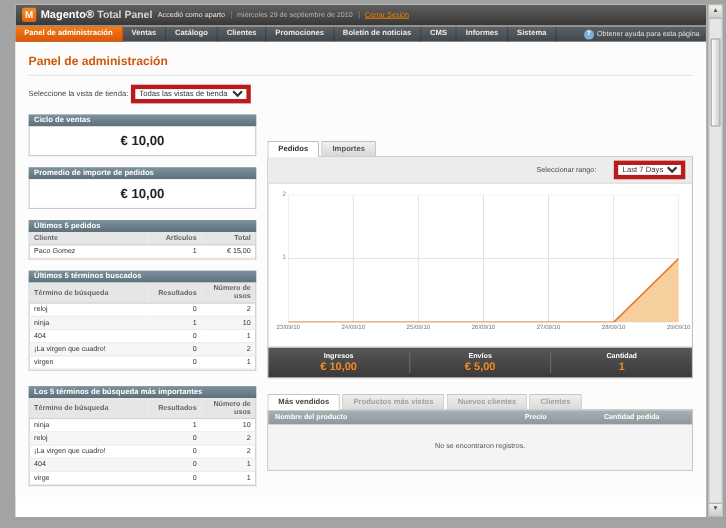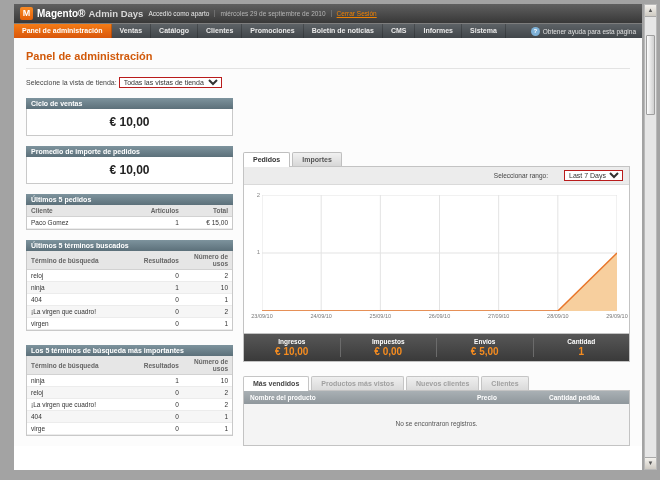--- a/index.html
+++ b/index.html
@@ -40,24 +40,24 @@
   .help-ico { width:9px; height:9px; border-radius:50%; background:#7db0d6; color:#fff;
               font-size:6px; font-weight:bold; text-align:center; line-height:9px;
               margin-right:3px; flex:none; }
 
   
   .content { padding:6px 12px 0 12px; background:#fcfcfc; }
   .page-title { color:#d1590a; font-size:11px; font-weight:bold;
                 padding:6px 0 6px 0; border-bottom:1px solid #e3e3e3; }
   .store-switcher { margin:8px 0 10px 0; font-size:7px; color:#444; }
   .store-switcher select, .range-bar select {
-      font-size:7px; border:1px solid #b91c1c; background:#fff; color:#333;
+      font-size:7px; border:4px solid #b91c1c; background:#fff; color:#333;
       font-family:"Liberation Sans", sans-serif; }
 
-  .dashboard { display:flex; gap:10px; align-items:flex-end; }
+  .dashboard { display:flex; gap:10px; align-items:center; }
   .col-left { width:207px; flex:none; }
   .col-main { flex:1; min-width:0; }
 
   
   .panel { margin-bottom:10px; }
   .panel.gap-top { margin-top:14px; }
   .panel-head { background:linear-gradient(#7d939d,#5c707a); color:#fff;
                 font-size:7px; font-weight:bold; padding:2px 5px; }
   .panel-body { border:1px solid #c9c9c9; border-top:none; background:#fff; }
   .panel-value { text-align:center; font-size:12px; font-weight:bold; color:#222;
@@ -127,21 +127,21 @@
 </style>
 </head>
 <body>
 
 <div class="viewport">
   <div class="page">
 
     <div class="admin-header">
       <span class="logo">M</span>
       <span class="brand">Magento®</span>
-      <span class="app-title">Admin Days</span>
+      <span class="app-title">Total Panel</span>
       <span class="header-right">
         <span class="who">Accedió como aparto</span>
         <span class="hdate">miércoles 29 de septiembre de 2010</span>
         <span class="logout">Cerrar Sesión</span>
       </span>
     </div>
 
     <div class="admin-nav">
       <ul>
         <li class="active">Panel de administración</li>
@@ -341,24 +341,20 @@
                 </div>
               </div>
             </div>
 
             <div class="stats-bar">
               <div class="stat">
                 <div class="stat-label">Ingresos</div>
                 <div class="stat-value">€ 10,00</div>
               </div>
               <div class="stat">
-                <div class="stat-label">Impuestos</div>
-                <div class="stat-value">€ 0,00</div>
-              </div>
-              <div class="stat">
                 <div class="stat-label">Envíos</div>
                 <div class="stat-value">€ 5,00</div>
               </div>
               <div class="stat">
                 <div class="stat-label">Cantidad</div>
                 <div class="stat-value">1</div>
               </div>
             </div>
           </div>
 

